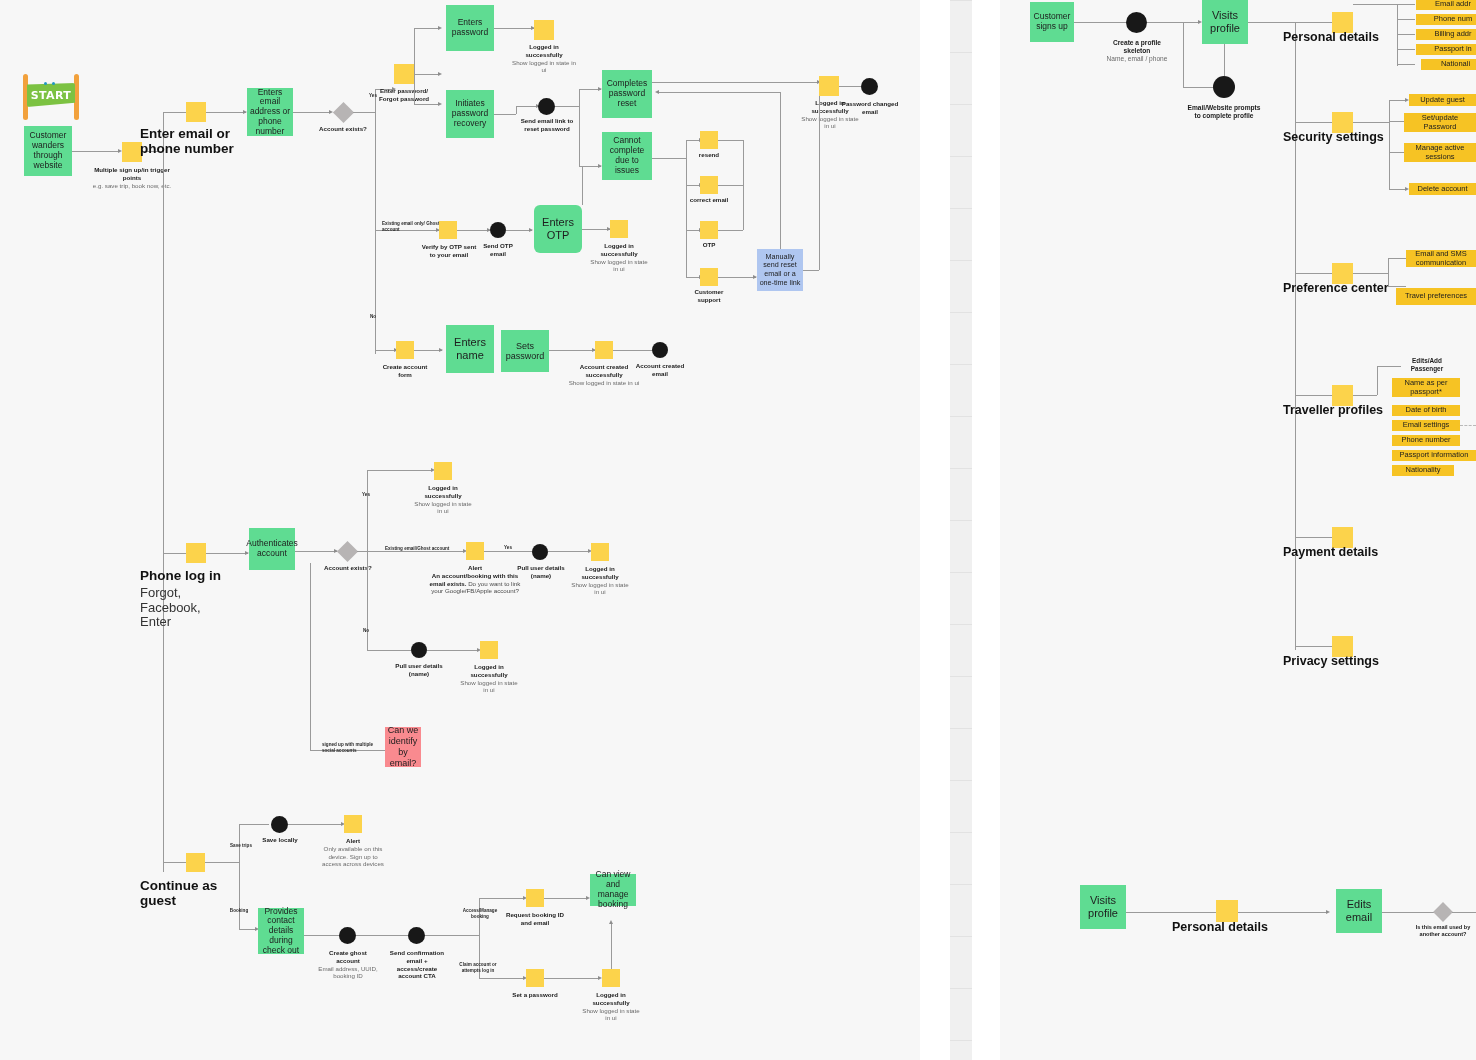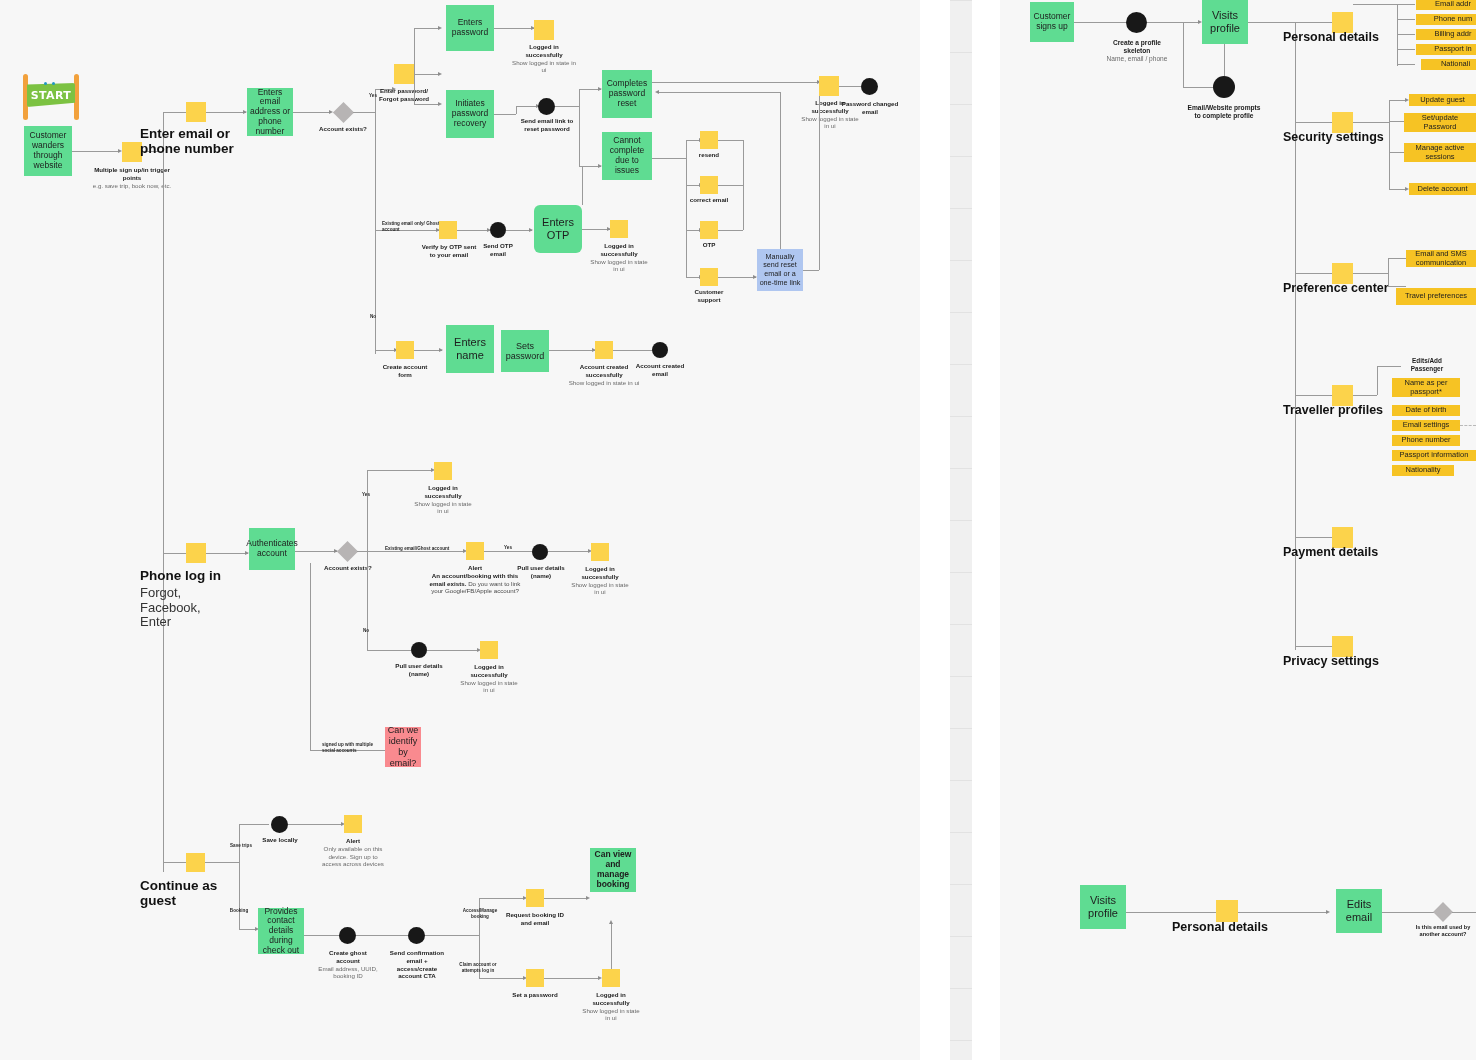--- a/index.html
+++ b/index.html
@@ -403,21 +403,21 @@
 
   <div class="ln lh" style="left:479px;top:898px;width:46px;"></div>
   <div class="arw" style="left:523px;top:895.5px;"></div>
   <div class="elbl" style="left:456px;top:908px;width:48px;">Access/Manage booking</div>
   <div class="n yellow" style="left:526px;top:889px;width:18px;height:18px;"></div>
   <div class="cap" style="left:500px;top:911px;width:70px;">
     <span>Request booking ID and email</span>
   </div>
   <div class="ln lh" style="left:544px;top:898px;width:44px;"></div>
   <div class="arw" style="left:586px;top:895.5px;"></div>
-  <div class="n green" style="left:590px;top:848px;width:46px;height:44px;font-weight:bold;">Can view and manage booking</div>
+  <div class="n green" style="left:590px;top:874px;width:46px;height:32px;">Can view and manage booking</div>
 
   <div class="ln lh" style="left:479px;top:978px;width:46px;"></div>
   <div class="arw" style="left:523px;top:975.5px;"></div>
   <div class="elbl" style="left:452px;top:962px;width:52px;">Claim account or attempts log in</div>
   <div class="n yellow" style="left:526px;top:969px;width:18px;height:18px;"></div>
   <div class="cap" style="left:504px;top:991px;width:62px;">
     <span>Set a password</span>
   </div>
   <div class="ln lh" style="left:544px;top:978px;width:56px;"></div>
   <div class="arw" style="left:598px;top:975.5px;"></div>

